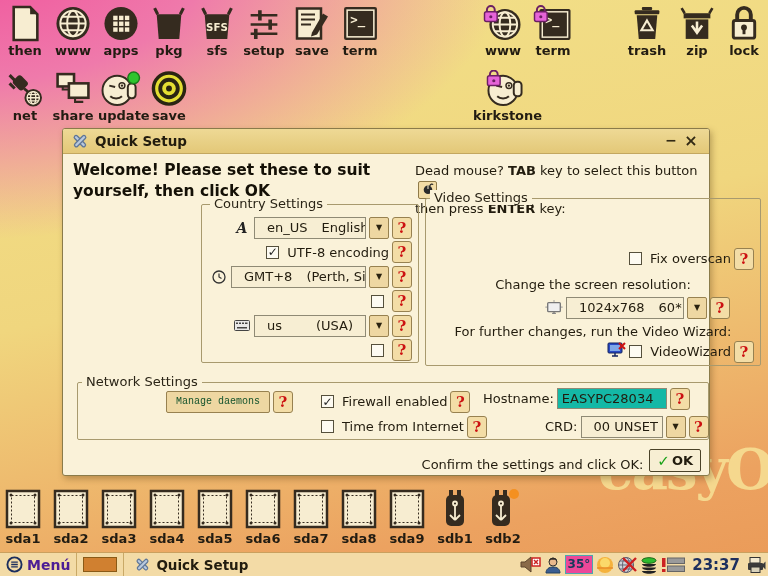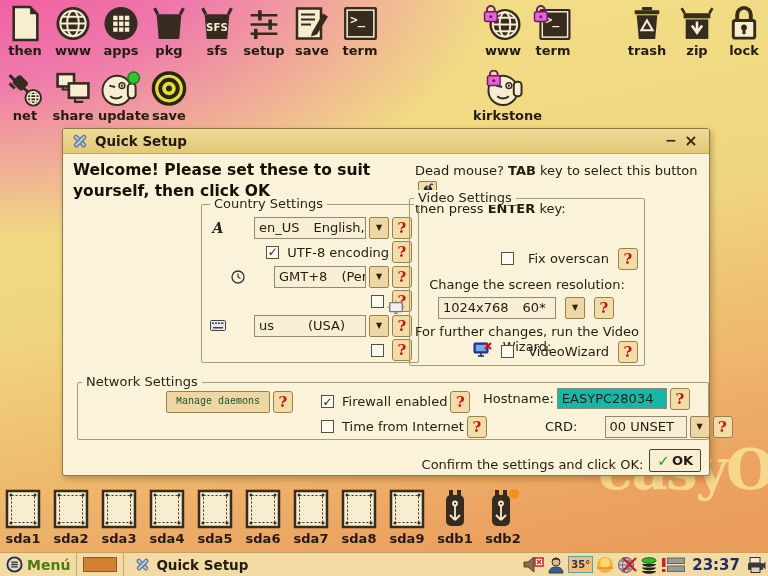--- a/index.html
+++ b/index.html
@@ -43,63 +43,63 @@
         background:#f3dda6; border:1px solid #8f7a48; border-radius:2px;
         text-align:center; margin-left:3px;}
   
   .grp{ position:absolute; border:1px solid #a89a6e; border-radius:2px; }
   .legend{ position:absolute; top:-9px; left:8px; background:#faf2d9; padding:0 4px;
         font-size:13px; color:#2a2416; white-space:nowrap;}
   
   .crow{ display:flex; align-items:center; justify-content:flex-end; gap:3px;
         height:23px; margin-bottom:1.5px; padding-right:6px; }
   .field{ height:22px; background:#f7eed3; border:1px solid #8f8a75; display:flex;
-        align-items:center; padding:0 4px; overflow:hidden; white-space:nowrap; font-size:13px;margin-left:24px;}
+        align-items:center; padding:0 12px; overflow:hidden; white-space:nowrap; font-size:13px;}
   .field .d{ margin-left:14px; }
   .abtn{ width:20px; height:22px; background:#eed7a2; border:1px solid #978150;
         border-radius:2px; display:flex; align-items:center; justify-content:center;
         font-size:8px; color:#2a220f; }
   .qbtn{ width:20px; height:22px; background:#f3dda6; border:1px solid #978150;
         border-radius:3px; display:flex; align-items:center; justify-content:center;
         color:#cc1111; font-weight:bold; font-size:15px;
         font-family:"DejaVu Serif","Liberation Serif",serif; }
   .cb{ width:13px; height:13px; background:#fdfbf2; border:1px solid #55503c;
         display:inline-flex; align-items:center; justify-content:center;
         font-size:12px; line-height:1; color:#222; margin-right:5px; flex:0 0 auto;}
   .cblab{ white-space:nowrap; }
   .rowico{ display:inline-flex; align-items:center; justify-content:center; width:18px; }
   .aico{ font-family:"DejaVu Serif","Liberation Serif",serif; font-style:italic;
         font-weight:bold; font-size:14px; color:#222;}
   
   .vpara{ position:absolute; left:8px; top:5px; width:268px; line-height:1.3; }
-  .vrow{ position:absolute; right:6px; display:flex; align-items:center; gap:9px; height:23px;}
+  .vrow{ position:absolute; right:6px; display:flex; align-items:center; gap:3px; height:23px;}
   .vcenter{ position:absolute; width:100%; text-align:center; }
   
   .ncl{ position:absolute; display:flex; align-items:center; gap:3px; height:23px; }
   .btn{ height:22px; background:#eed7a2; border:1px solid #978150; border-radius:2px;
         padding:0 9px; display:flex; align-items:center; font-size:10px; color:#14532d;font-family:Liberation Mono, monospace;}
   .tinput{ height:21px; width:110px; background:#14b8a6; border:1px solid #8f8a75;
         font-size:13px; padding:0 4px; font-family:inherit; color:#221c0e;}
   .confirm{ position:absolute; right:8px; top:295px; display:flex; align-items:flex-end; gap:6px;}
   .okbtn{ height:23px; background:#f7eed3; border:1px solid #3a3категория320f; border:1px solid #4a4228;
         border-radius:2px; padding:0 7px; display:flex; align-items:center; gap:2px;
         font-size:13px; font-weight:bold;}
   .okcheck{ color:#17a117; font-weight:bold; font-size:15px; }
   
   .taskbar{ position:absolute; left:0; right:0; bottom:0; height:24px; z-index:3;
         background:#f3dba6; border-top:1px solid #caa05e; display:flex; align-items:center;}
   .menu{ display:flex; align-items:center; gap:4px; padding:0 6px; height:100%;
         border-right:1px solid #c9a967;}
-  .menulab{ color:#4d7c0f; font-weight:bold; font-size:14px; }
+  .menulab{ color:#4c1d95; font-weight:bold; font-size:14px; }
   .pager{ width:34px; height:15px; background:#d08030; border:1px solid #8a5a16; margin:0 6px;}
   .tasksep{ width:1px; height:100%; background:#c9a967; }
   .task{ display:flex; align-items:center; gap:5px; padding:0 10px; height:100%; }
   .tasklab{ font-size:13.5px; font-weight:bold; color:#221c0e; }
   .tray{ margin-left:auto; display:flex; align-items:center; gap:3px; padding-right:2px;}
-  .temp{ background:#fdba74; border:1px solid #4aa8b0; color:#143a5a; font-size:10px;
+  .temp{ background:#ec4899; border:1px solid #4aa8b0; color:#143a5a; font-size:12px;
         font-weight:bold; padding:1px 2px; line-height:1.3;}
   .clock{ color:#1d2f5e; font-weight:bold; font-size:15px; margin:0 3px;}
 </style>
 </head>
 <body>
 
 <div class="dicon" style="left:2px;top:5px">
   <svg width="38" height="37" viewBox="0 0 36 36">
       <path d="M7 2h16l7 7v25H7z" fill="#f7edd1" stroke="#352b1f" stroke-width="2.5"></path>
       <path d="M23 2v7h7z" fill="#352b1f"></path>
@@ -339,21 +339,21 @@
         <span class="qbtn">?</span>
       </div>
 
       <div class="crow">
         <span class="rowico">
             <svg width="14" height="14" viewBox="0 0 14 14">
               <circle cx="7" cy="7" r="6" fill="none" stroke="#333" stroke-width="1.3"></circle>
               <path d="M7 3.5V7l2.5 1.5" stroke="#333" stroke-width="1.2" fill="none"></path>
             </svg>
           </span>
-        <span class="field" style="width:92px">
+        <span class="field" style="width:135px">
           <span class="v">GMT+8</span>
           <span class="d">(Perth, Sin</span>
         </span>
         <span class="abtn">▼</span>
         <span class="qbtn">?</span>
       </div>
 
       <div class="crow">
         <span class="cb"></span>
         <span class="qbtn">?</span>
@@ -379,21 +379,21 @@
         <span class="abtn">▼</span>
         <span class="qbtn">?</span>
       </div>
 
       <div class="crow">
         <span class="cb"></span>
         <span class="qbtn">?</span>
       </div>
     </div>
 
-    <div class="grp" style="left:346px;top:44px;width:236px;height:168px">
+    <div class="grp" style="left:362px;top:44px;width:336px;height:168px">
       <span class="legend" style="left:4px">Video Settings</span>
 
 
       <div class="vrow" style="top:48px">
         <span class="cb"></span>
         <span class="cblab">Fix overscan</span>
         <span class="qbtn">?</span>
       </div>
 
       <div class="vcenter" style="top:78px">Change the screen resolution:</div>

